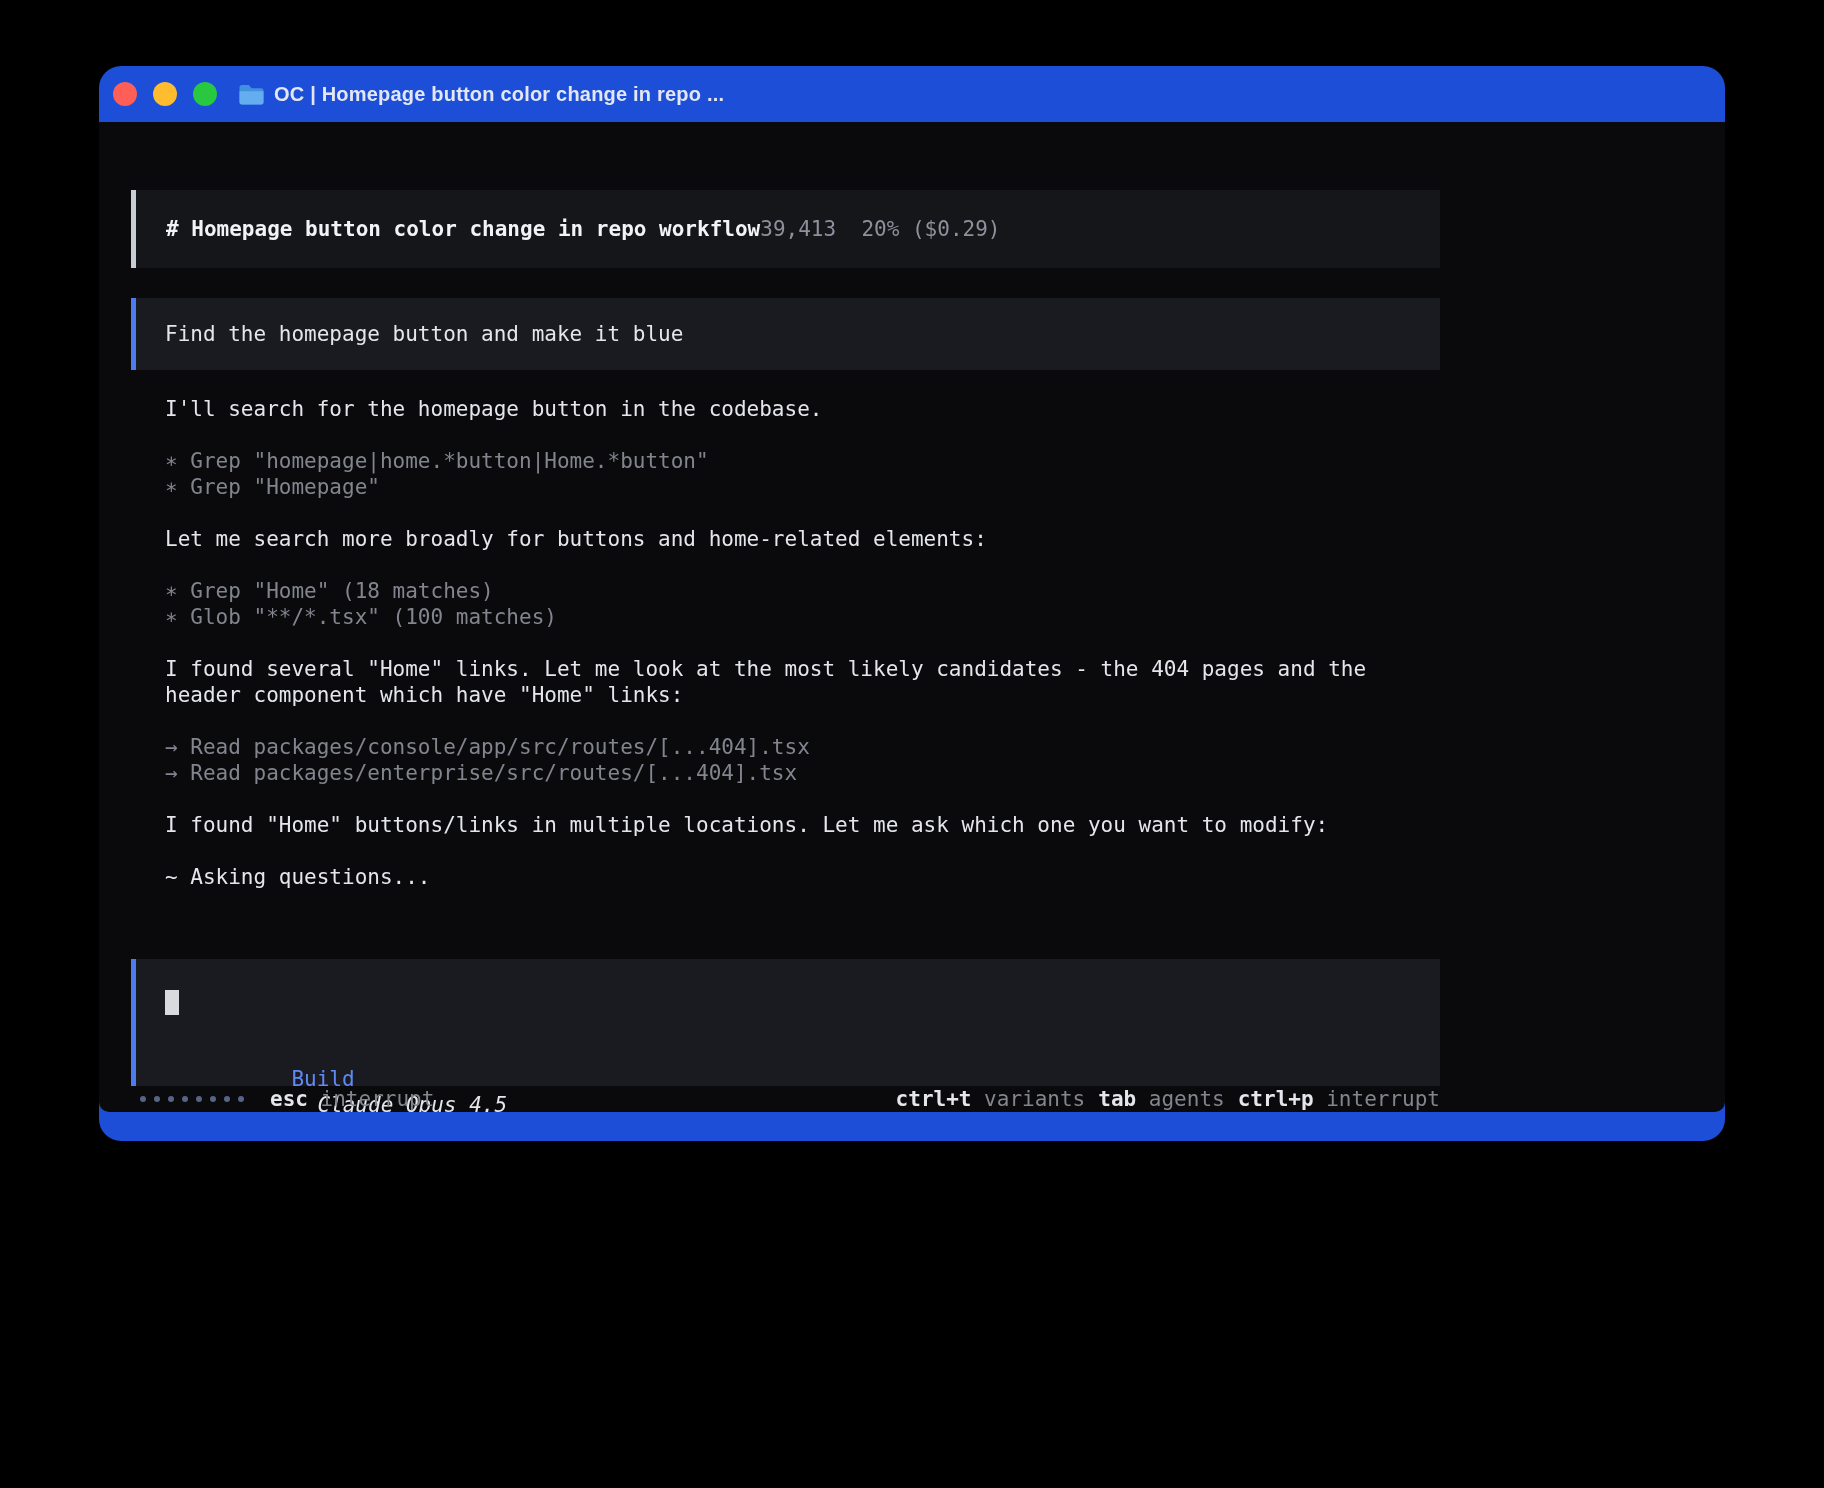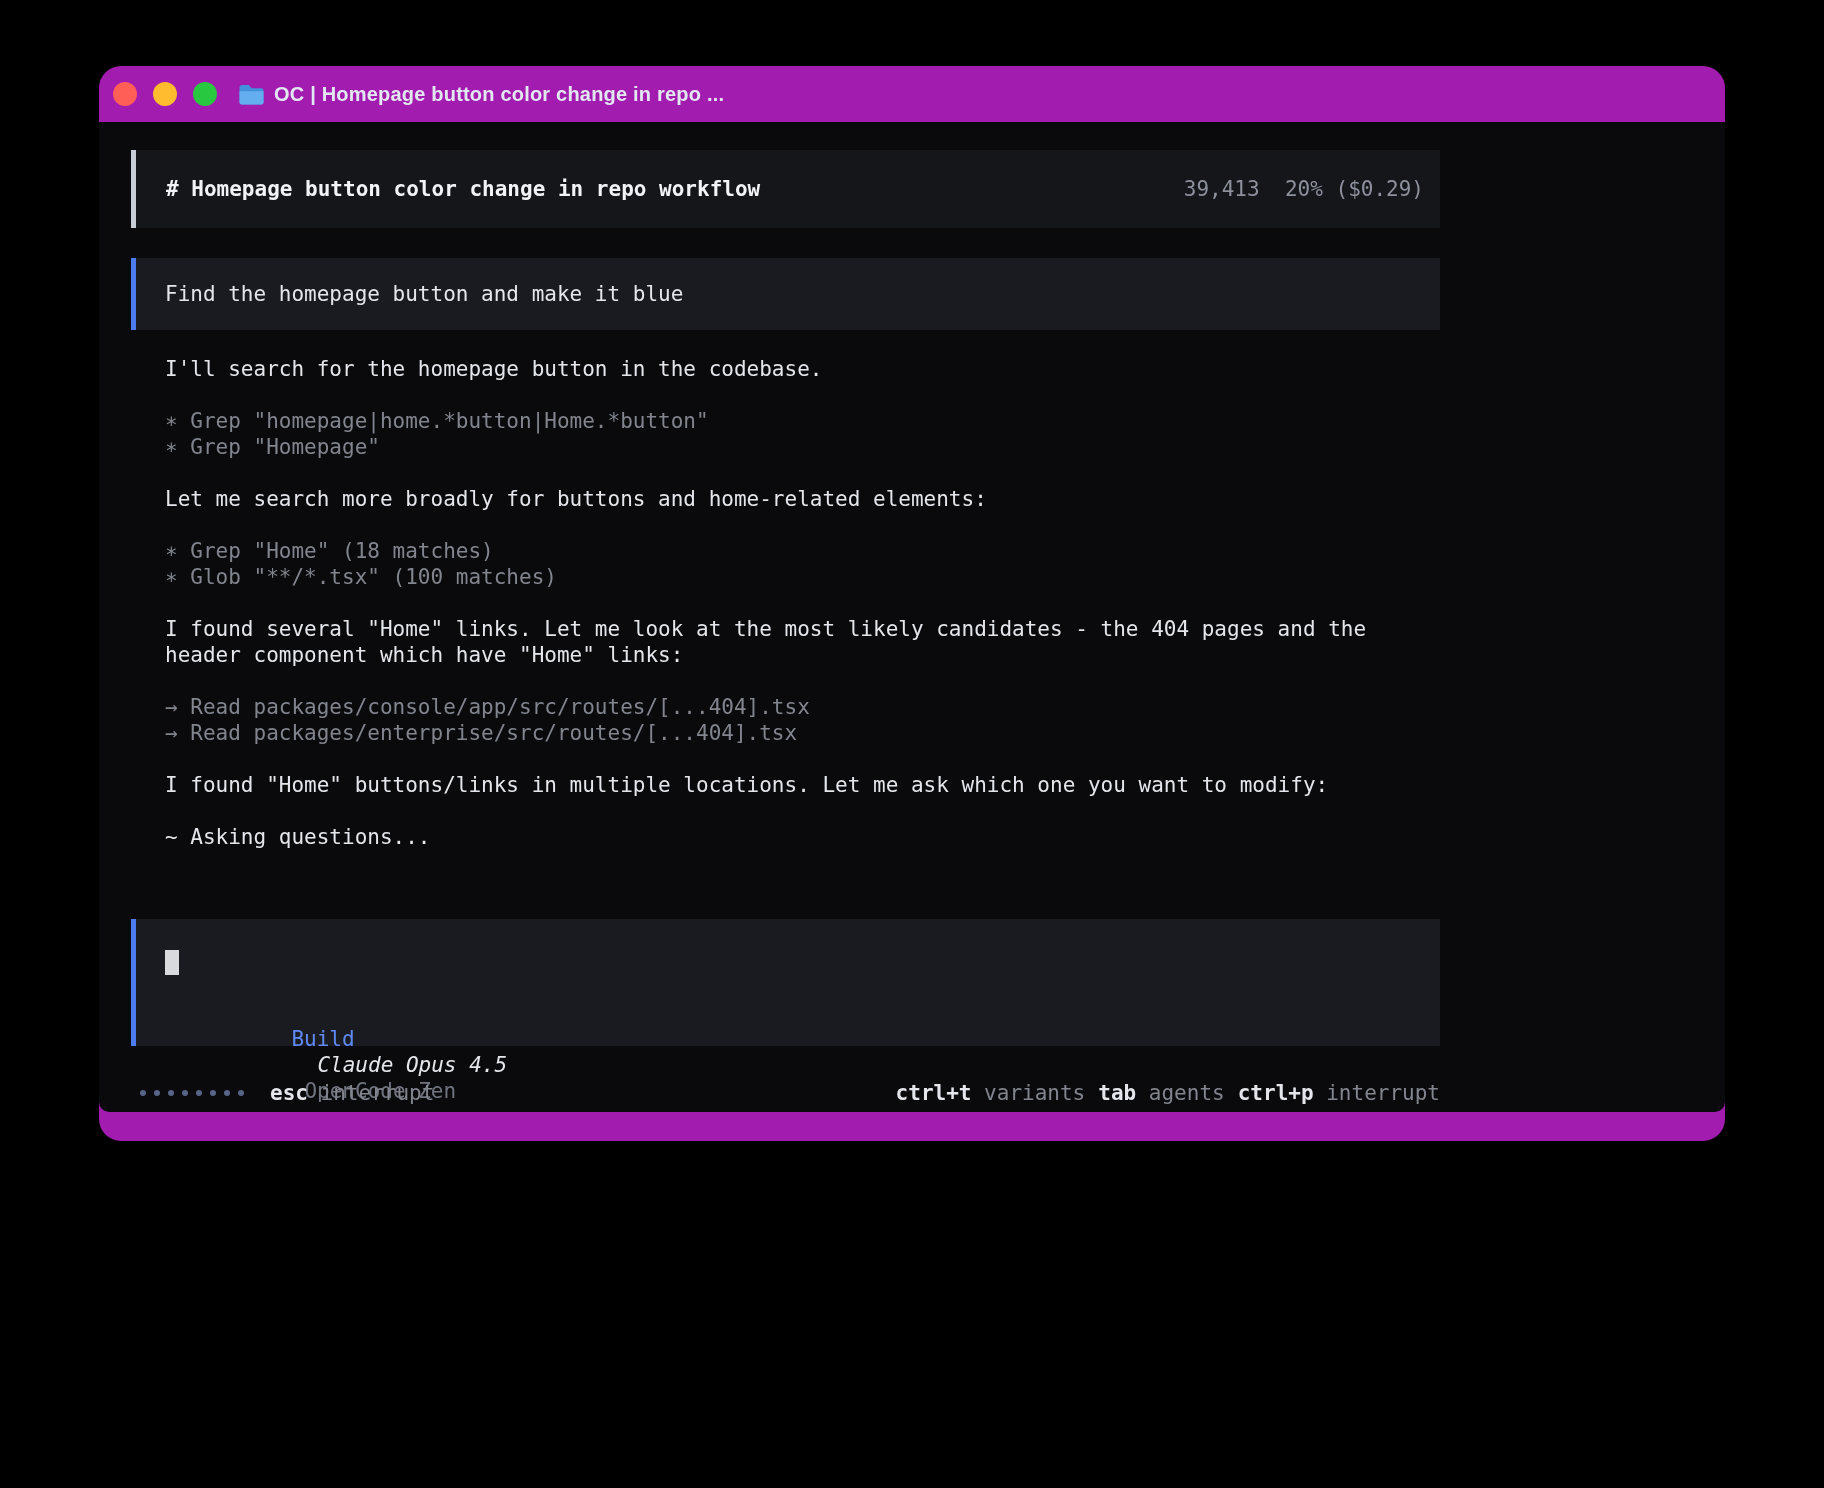--- a/index.html
+++ b/index.html
@@ -5,21 +5,21 @@
   * { margin: 0; padding: 0; box-sizing: border-box; }
   html, body {
     width: 1824px; height: 1488px;
     background: #000000;
     overflow: hidden;
     font-family: "DejaVu Sans Mono", "Liberation Mono", monospace;
   }
   .window {
     position: absolute; left: 99px; top: 66px;
     width: 1626px; height: 1075px;
-    background: #a21caf;
+    background: #1d4ed8;
     border-radius: 22px;
     display: flex; flex-direction: column;
     overflow: hidden;
   }
   
   .titlebar {
     flex: 0 0 56px; height: 56px;
     display: flex; align-items: center;
     padding-left: 14px;
     font-family: "Liberation Sans", sans-serif;
@@ -46,23 +46,24 @@
     color: #e4e6eb;
     display: flex; flex-direction: column;
     overflow: hidden;
   }
   .main { width: 1309px; display: flex; flex-direction: column; flex: 1 1 auto; }
   
   .session-header {
     flex: 0 0 78px; height: 78px;
     background: #15161a;
     border-left: 5px solid #c9cdd6;
-    display: flex; align-items: center; justify-content: space-between;
+    display: flex; align-items: center; 
     padding: 0 16px 0 30px;
     margin-bottom: 30px;
+    margin-top: 40px;
   }
   .session-title { font-weight: bold; color: #f2f3f6; white-space: pre; }
   .session-stats { color: #8d919c; white-space: pre; }
   
   .user-message {
     flex: 0 0 72px; height: 72px;
     background: #1a1b20;
     border-left: 5px solid #4d7cf0;
     display: flex; align-items: center;
     padding: 0 29px;

